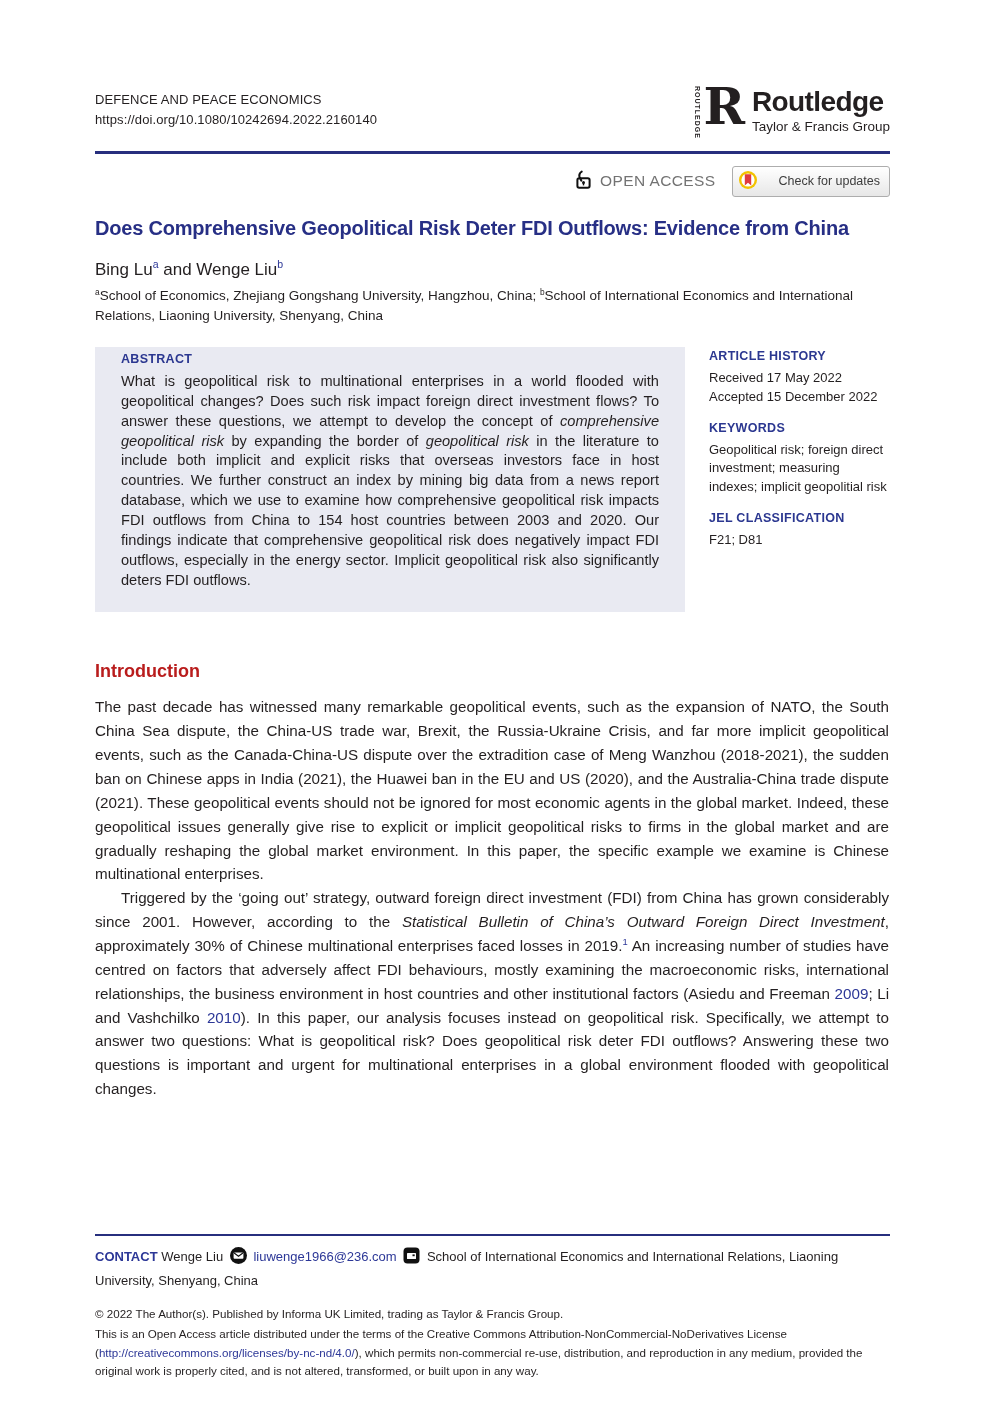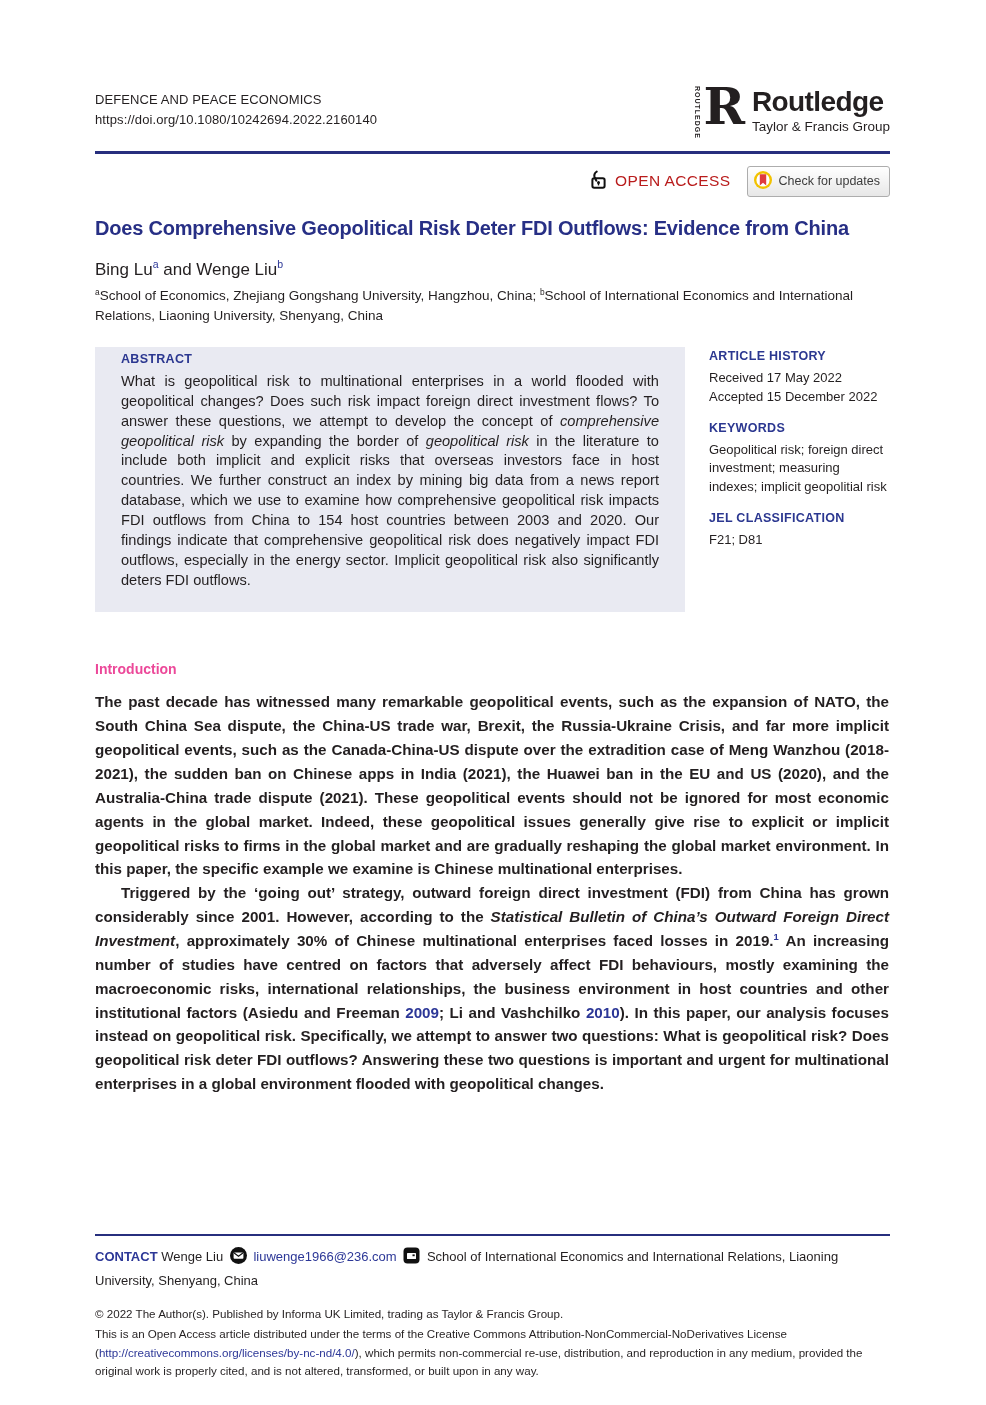--- a/index.html
+++ b/index.html
@@ -25,23 +25,23 @@
     letter-spacing:1px; line-height:1; padding-top:2px;
   }
   .logo-r { font-family:"DejaVu Serif", serif; font-weight:bold; font-size:50px; line-height:0.92; letter-spacing:-2px; }
   .logo-names { padding-top:4px; }
   .logo-names .name { font-size:28px; font-weight:bold; letter-spacing:-0.6px; line-height:1; }
   .logo-names .group { font-size:13.5px; margin-top:3px; }
 
   .rule { height:3px; background:#272f7e; margin-top:9px; }
 
   .oa-row { display:flex; justify-content:flex-end; align-items:center; gap:16px; margin-top:13px; height:28px; }
-  .oa { display:flex; align-items:center; gap:7px; font-size:15.5px; letter-spacing:0.4px; color:#b91c1c; }
+  .oa { display:flex; align-items:center; gap:7px; font-size:15.5px; letter-spacing:0.4px; color:#737373; }
   .check-btn {
-    display:flex; align-items:center; gap:6px;
+    display:flex; align-items:center; gap:21px;
     border:1px solid #adadad; border-radius:3px;
     background:linear-gradient(#ffffff,#e7e7e7);
     padding:3px 9px 3px 5px; font-size:12.5px; color:#3c3c3c; cursor:pointer;
   }
 
   
   h1.title { color:#272f85; font-size:20px; line-height:1.23; margin-top:21px; font-weight:bold; letter-spacing:-0.2px; }
   .authors { margin-top:19px; font-size:17px; }
   .authors sup, sup.fn { color:#2c3797; }
   sup { font-size:0.62em; line-height:0; }
@@ -51,22 +51,22 @@
   .abstract-row { display:flex; margin-top:21px; }
   .abstract-box { width:590px; background:#e9eaf2; padding:5px 26px 22px; }
   .box-heading { font-size:12.5px; font-weight:bold; color:#2b3790; letter-spacing:0.3px; margin-bottom:6px; }
   .abstract-text { font-size:14.6px; line-height:1.36; text-align:justify; }
   .abstract-text em { font-style:italic; }
   .sidebar { width:180px; margin-left:24px; padding-top:2px; }
   .sidebar section + section { margin-top:15px; }
   .sidebar .side-text { font-size:13px; line-height:1.42; }
 
   
-  h2.section { color:#ec4899; font-size:14px; font-weight:bold; margin-top:49px; }
-  .body-para { font-size:15.2px; line-height:1.57; text-align:justify; margin-top:13px; width:794px;font-weight:bold; }
+  h2.section { color:#b91c1c; font-size:18px; font-weight:bold; margin-top:49px; }
+  .body-para { font-size:15.2px; line-height:1.57; text-align:justify; margin-top:13px; width:794px; }
   .body-para.indent { text-indent:26px; margin-top:0; }
   .body-para em { font-style:italic; }
   .link { color:#2c3797; cursor:pointer; }
 
   
   footer { margin-top:auto; }
   .foot-rule { height:2.5px; background:#272f7e; }
   .contact { font-size:13px; line-height:1.6; margin-top:11px; }
   .contact .label { color:#2c3797; font-weight:bold; }
   .icon-badge { display:inline-block; vertical-align:-3px; margin:0 3px; }

